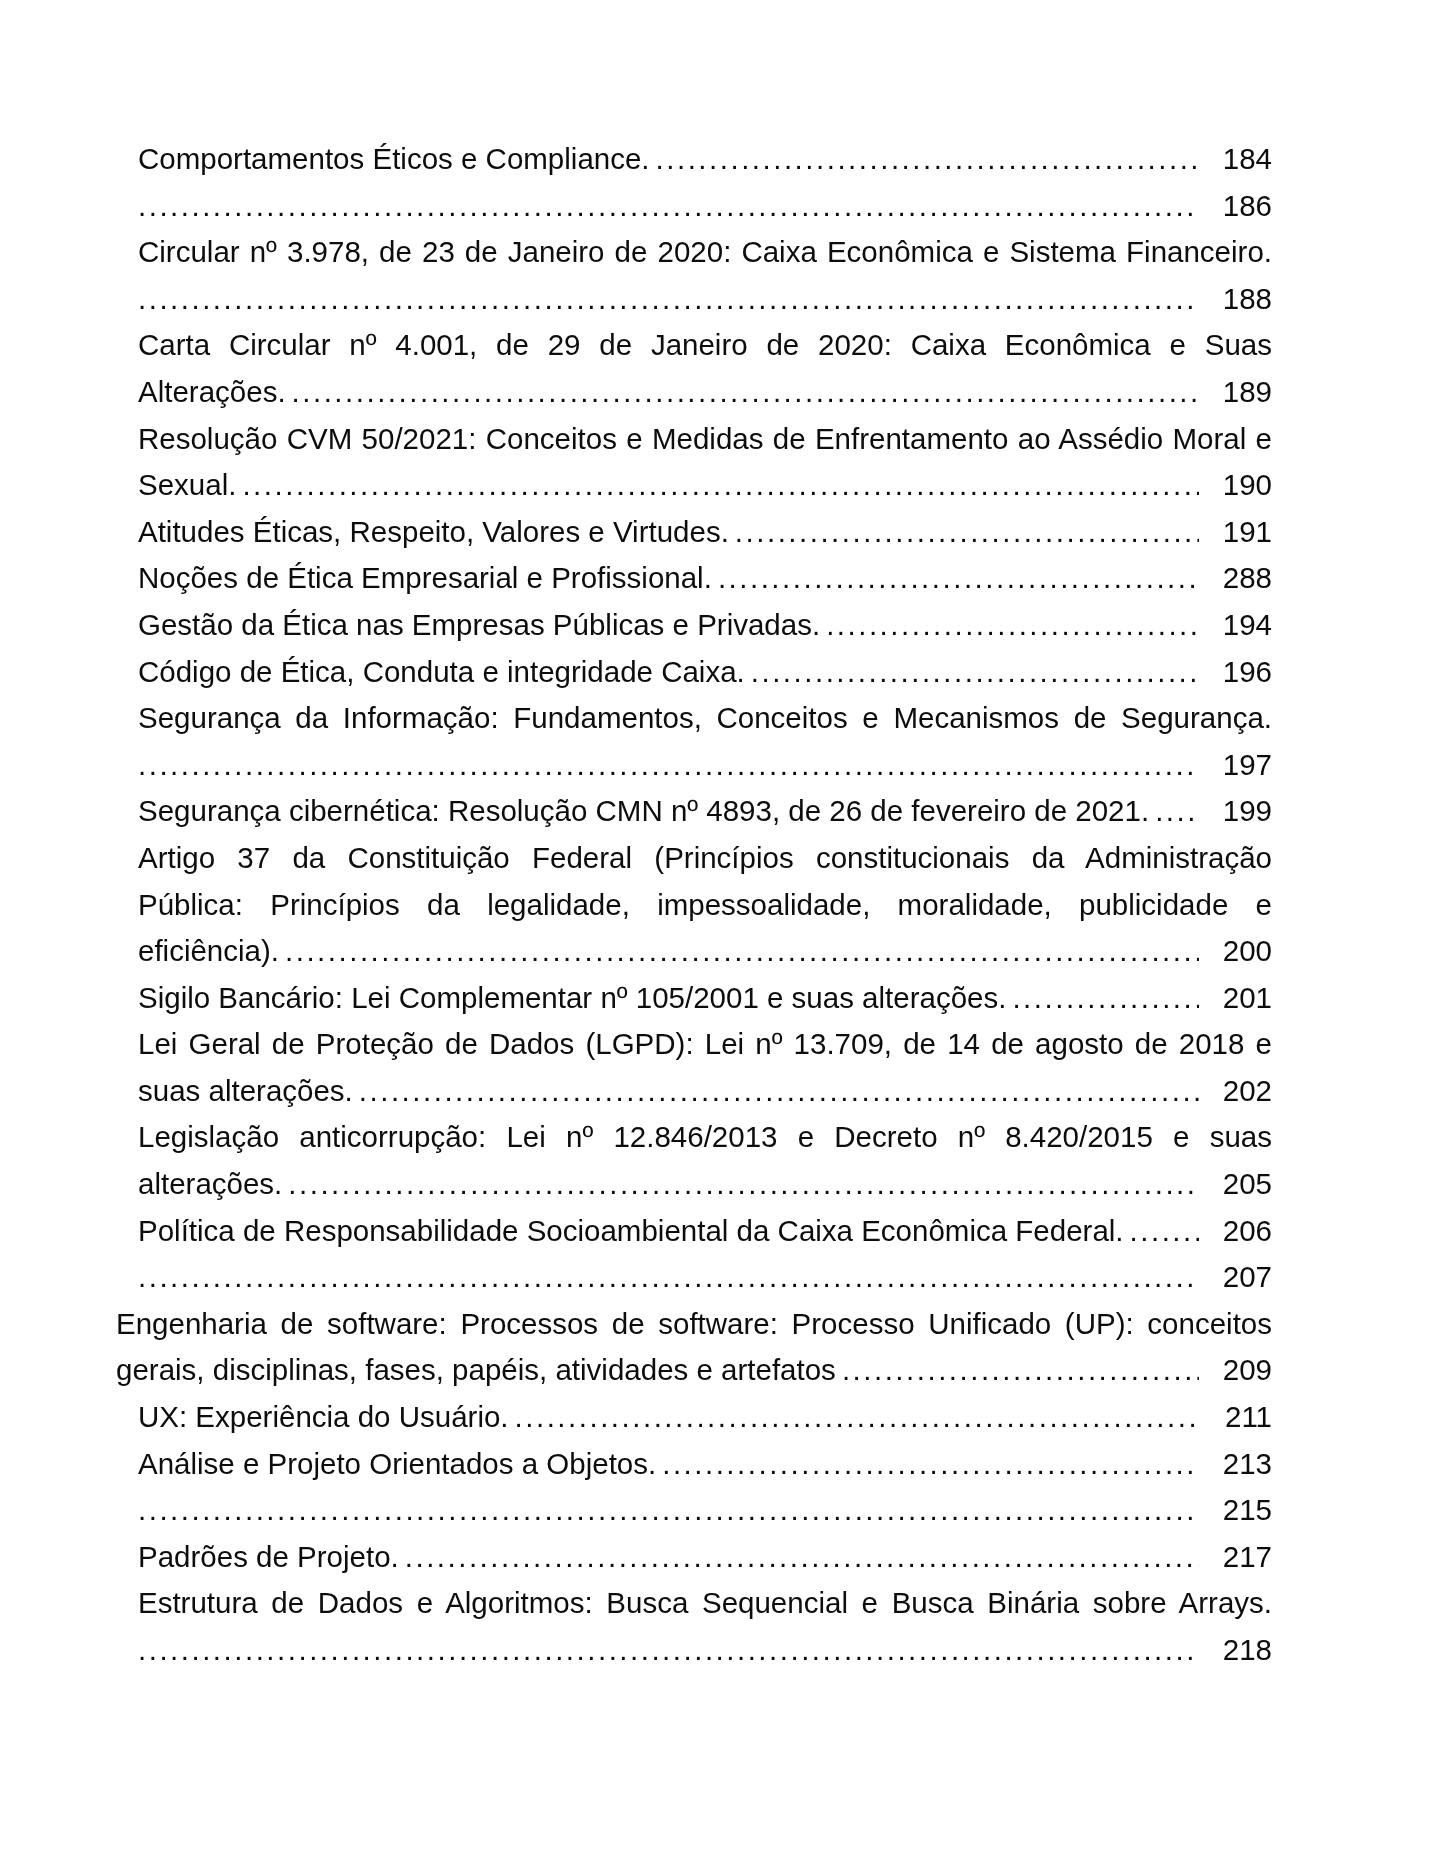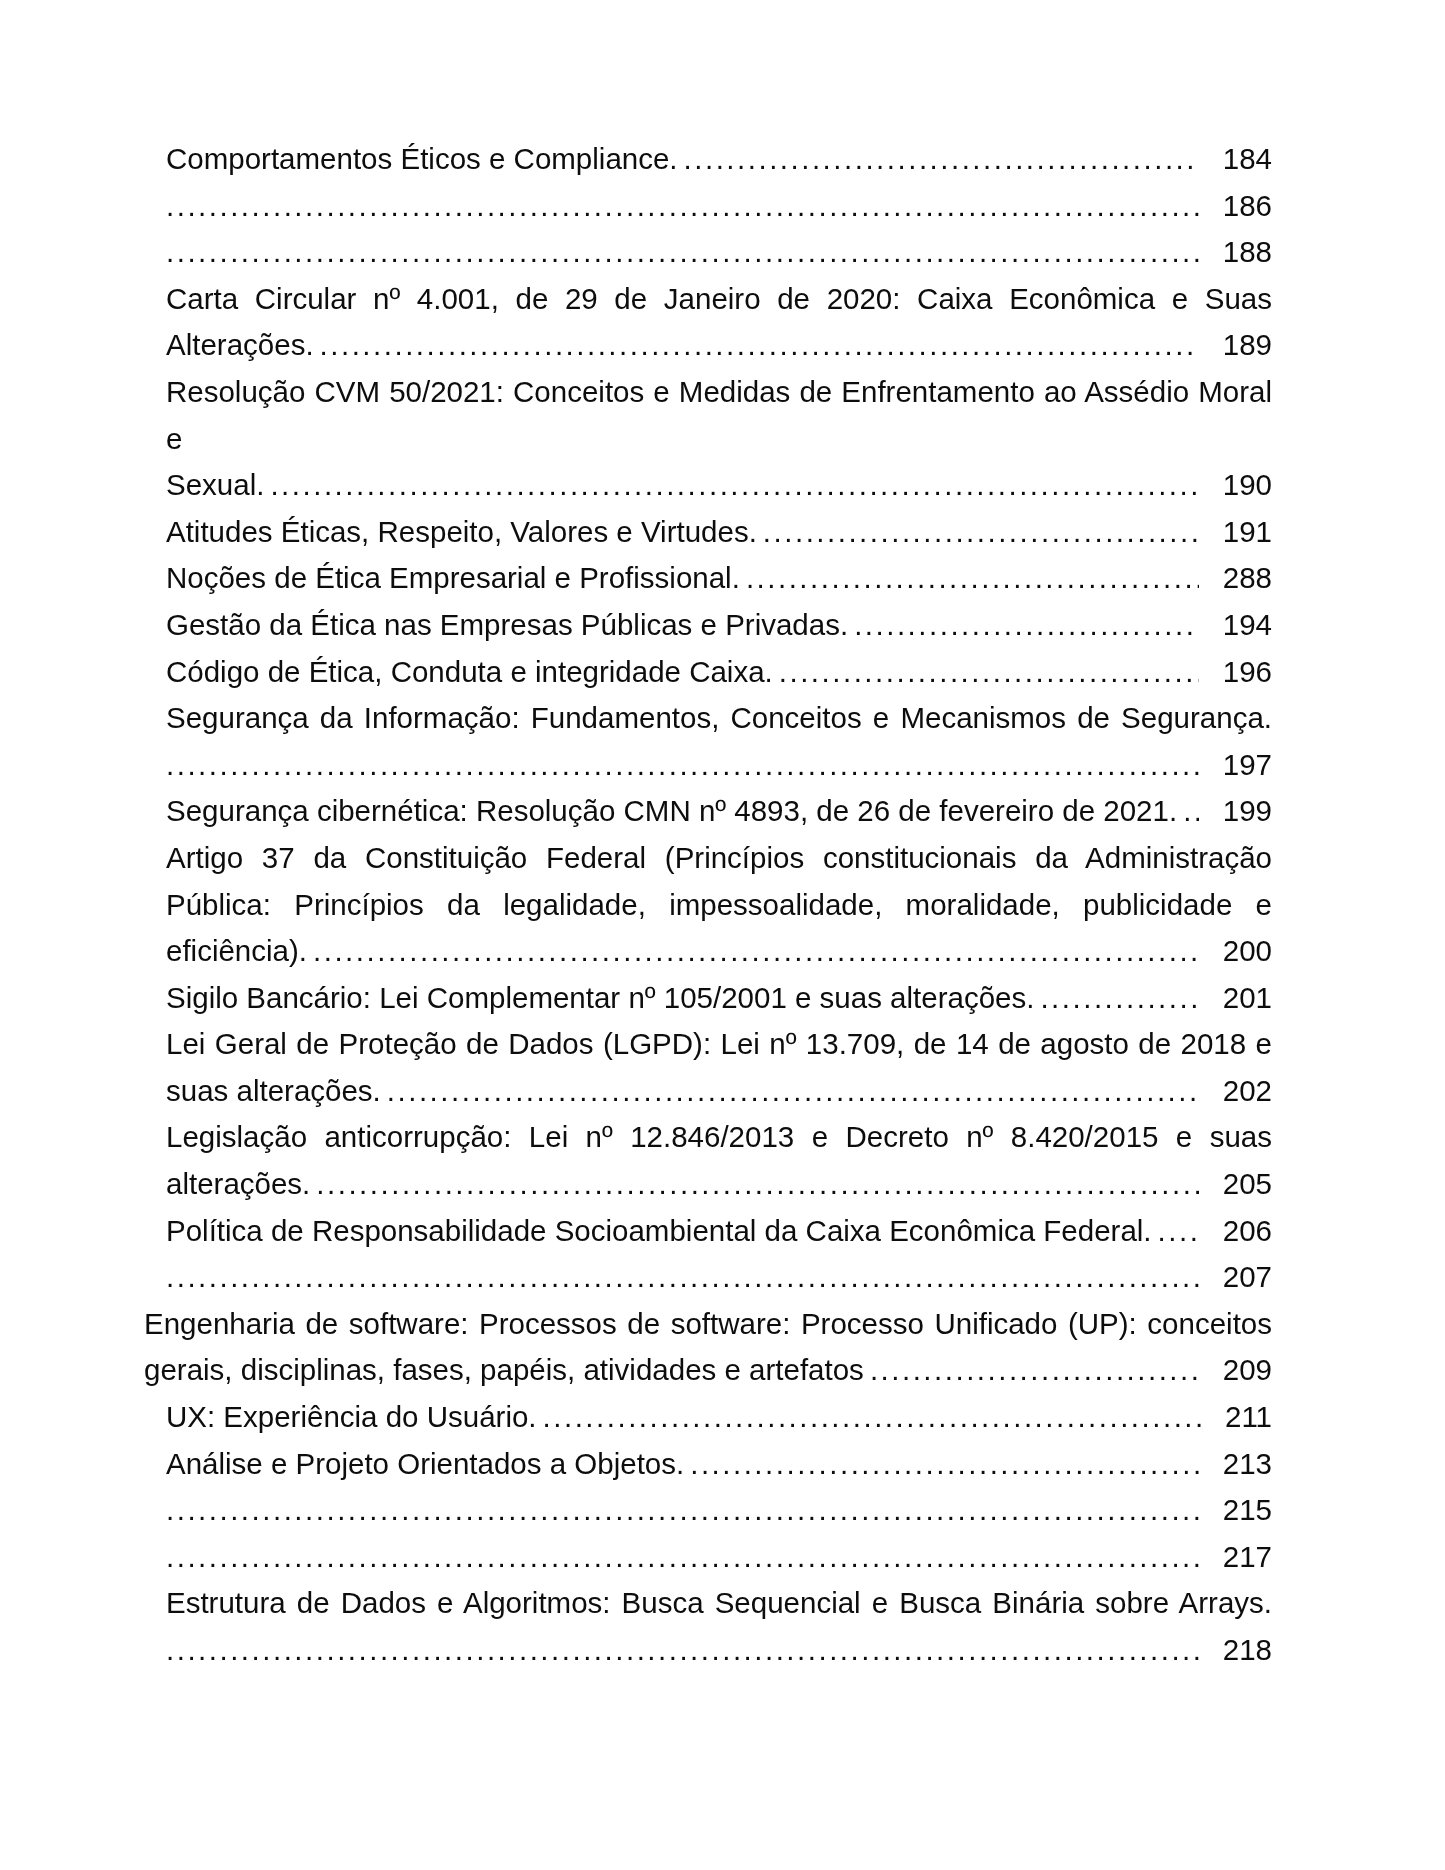--- a/index.html
+++ b/index.html
@@ -11,21 +11,21 @@
     width: 1445px;
     height: 1870px;
     overflow: hidden;
     font-family: "Liberation Sans", "DejaVu Sans", sans-serif;
     color: #0d0d0d;
   }
   main.page {
     box-sizing: border-box;
     width: 1445px;
     height: 1870px;
-    padding: 136px 173px 0 114px;
+    padding: 136px 173px 0 86px;
     background: #ffffff;
   }
   .entry { margin: 0; }
   .entry.lvl1 { margin-left: 30px; }
   .entry.lvl2 { margin-left: 52px; }
   .line {
     font-size: 29.5px;
     line-height: 46.6px;
     color: #0d0d0d;
   }
@@ -68,20 +68,21 @@
           <span class="pagenum">184</span>
         </div>
       </div>
       <div class="entry lvl2">
         <div class="line leaderline">
           <span class="leader">....................................................................................................................................................................................................................................................................</span>
           <span class="pagenum">186</span>
         </div>
       </div>
       <div class="entry lvl2">
+        <div class="line wrap">Circular nº 3.978, de 23 de Janeiro de 2020: Caixa Econômica e Sistema Financeiro.</div>
         <div class="line leaderline">
           <span class="leader">....................................................................................................................................................................................................................................................................</span>
           <span class="pagenum">188</span>
         </div>
       </div>
       <div class="entry lvl2">
         <div class="line wrap">Carta Circular nº 4.001, de 29 de Janeiro de 2020: Caixa Econômica e Suas</div>
         <div class="line leaderline">
           <span class="toc-text">Alterações.</span>
           <span class="leader">....................................................................................................................................................................................................................................................................</span>
@@ -206,20 +207,21 @@
         </div>
       </div>
       <div class="entry lvl2">
         <div class="line leaderline">
           <span class="leader">....................................................................................................................................................................................................................................................................</span>
           <span class="pagenum">215</span>
         </div>
       </div>
       <div class="entry lvl2">
         <div class="line leaderline">
+          <span class="toc-text">Padrões de Projeto.</span>
           <span class="leader">....................................................................................................................................................................................................................................................................</span>
           <span class="pagenum">217</span>
         </div>
       </div>
       <div class="entry lvl2">
         <div class="line wrap">Estrutura de Dados e Algoritmos: Busca Sequencial e Busca Binária sobre Arrays.</div>
         <div class="line leaderline">
           <span class="leader">....................................................................................................................................................................................................................................................................</span>
           <span class="pagenum">218</span>
         </div>

